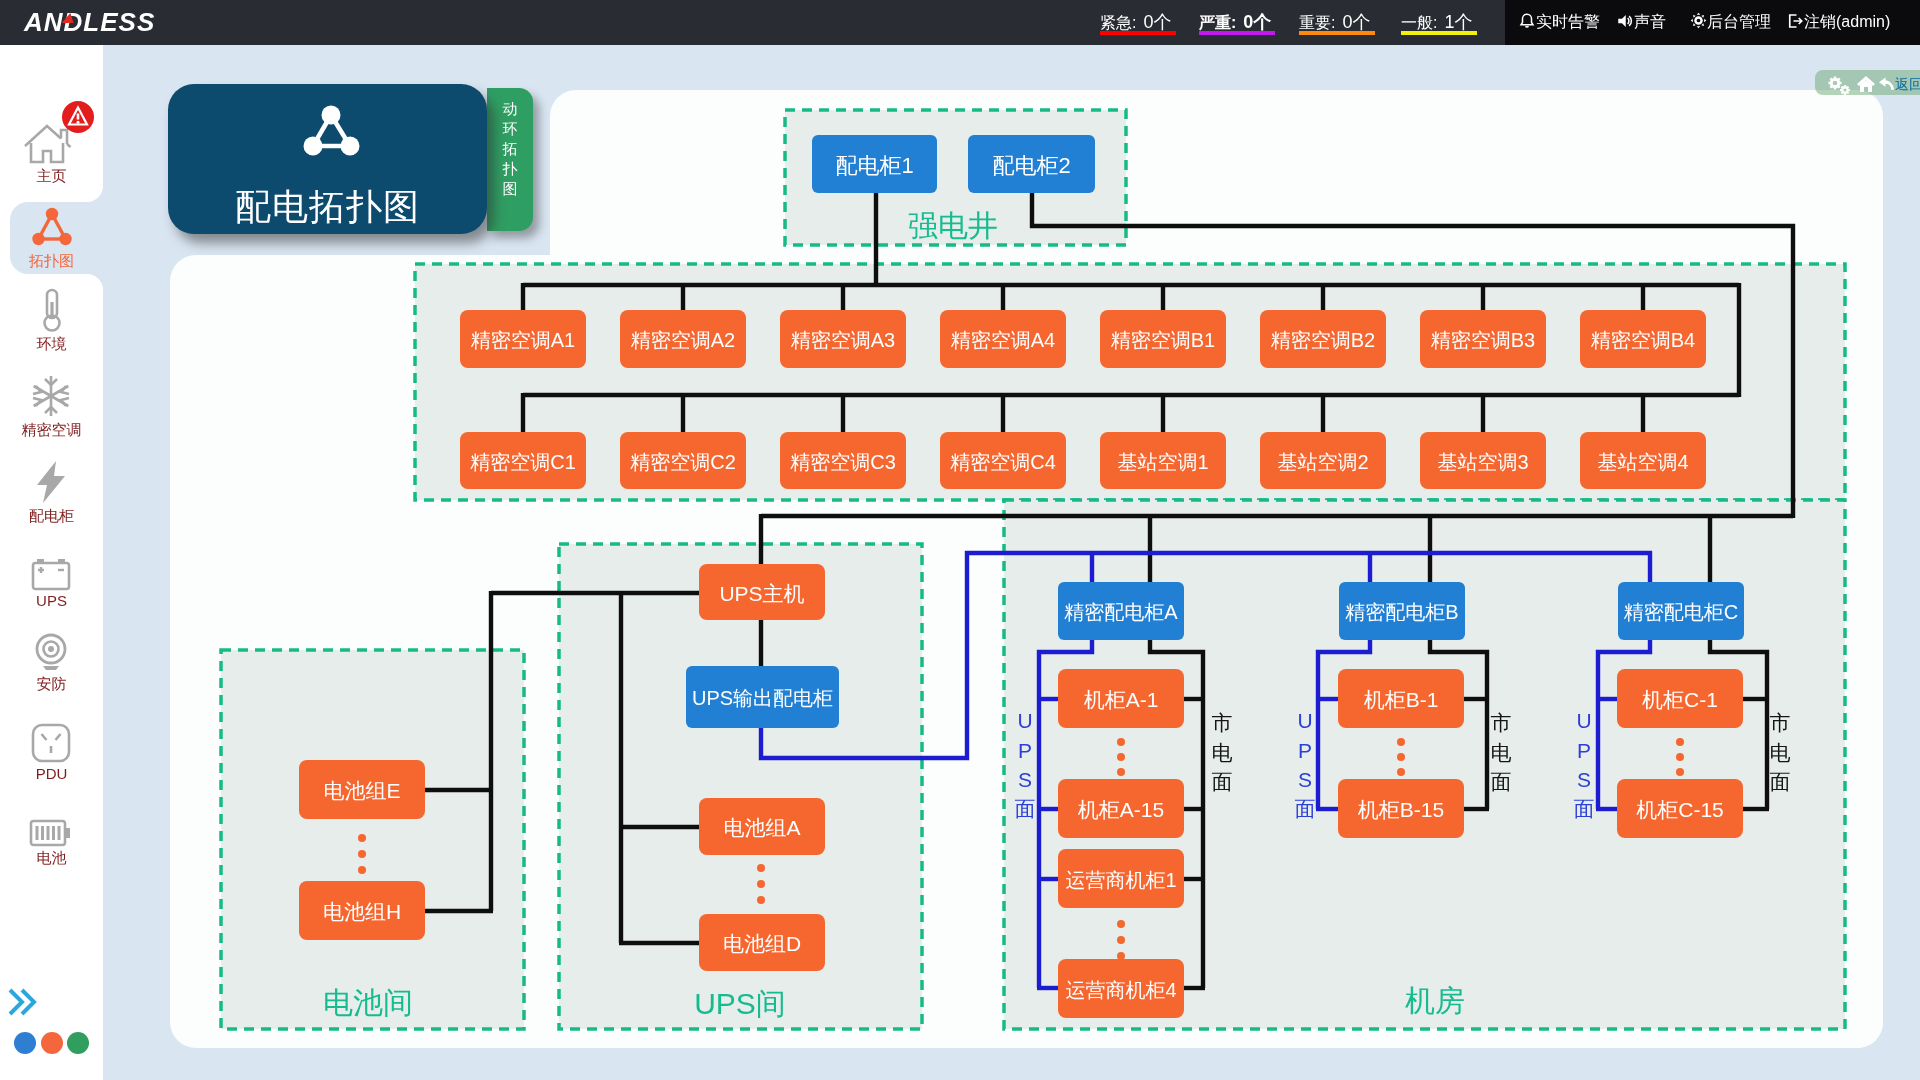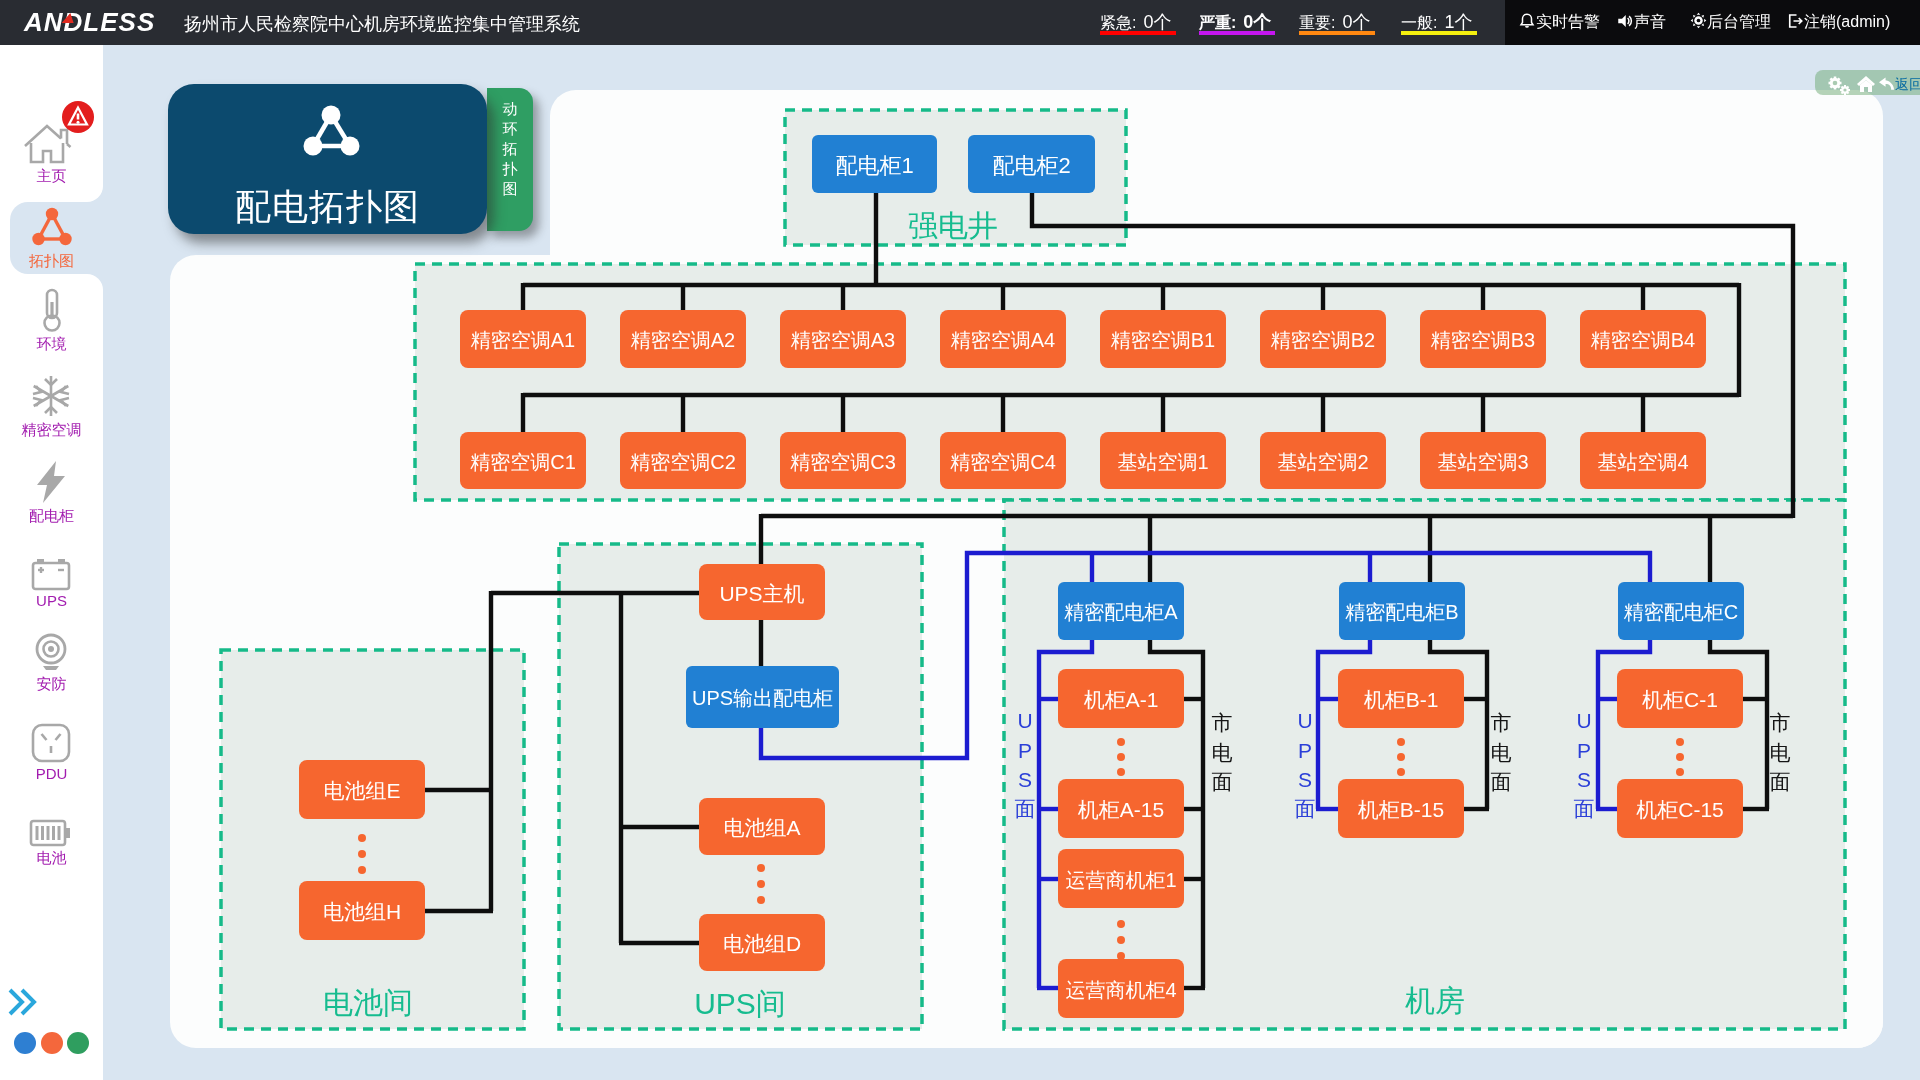--- a/index.html
+++ b/index.html
@@ -6,40 +6,39 @@
 #topbar{position:absolute;left:0;top:0;width:1920px;height:45px;background:#292c32;}
 #tbright{position:absolute;left:1505px;top:0;width:415px;height:45px;background:#0b0b0d;}
 .logo{position:absolute;left:24px;top:7px;font-size:26px;font-weight:bold;font-style:italic;color:#fff;letter-spacing:1px;}
 .logo .red{position:absolute;left:39px;top:6px;width:0;height:0;border-left:6px solid transparent;border-right:6px solid transparent;border-bottom:10px solid #e02a20;transform:skewX(-15deg);}
 .title{position:absolute;left:184px;top:12px;font-size:18px;color:#fff;}
 .cnt{position:absolute;top:10px;font-size:16px;color:#fff;}
 .cnt .ul{position:absolute;left:0;top:21px;height:4px;width:100%;}
 .mitem{position:absolute;top:12px;font-size:16px;color:#fff;white-space:nowrap;}
 #sidebar{position:absolute;left:0;top:45px;width:103px;height:1035px;background:#fff;}
 .ic{position:absolute;}
-.lab{position:absolute;width:103px;text-align:center;font-size:15px;color:#a21caf;}
+.lab{position:absolute;width:103px;text-align:center;font-size:15px;color:#7f1d1d;}
 #seltab{position:absolute;left:10px;top:157px;width:93px;height:72px;background:#d9e5f1;border-radius:18px 0 0 18px;}
 .invc{position:absolute;left:87px;width:16px;height:16px;background:#d9e5f1;}
 .invc i{position:absolute;left:0;top:0;width:16px;height:16px;background:#fff;display:block;}
 #panelA{position:absolute;left:550px;top:90px;width:1333px;height:958px;background:#fcfdfd;border-radius:26px;}
 #panelB{position:absolute;left:170px;top:255px;width:1713px;height:793px;background:#fcfdfd;border-radius:26px;}
 #gtab{position:absolute;left:487px;top:88px;width:46px;height:143px;background:#2f9e63;border-radius:0 14px 14px 0;box-shadow:6px 7px 10px rgba(40,40,40,0.4);}
 #gtab div{margin:11px auto 0;width:17px;font-size:15px;color:#fff;line-height:20px;text-align:center;}
 #hdrbtn{position:absolute;left:168px;top:84px;width:319px;height:150px;background:#0c4a6e;border-radius:26px;box-shadow:7px 9px 12px rgba(45,45,45,0.5);}
 #hdrbtn .cap{position:absolute;left:0;top:99px;width:100%;text-align:center;font-size:36px;color:#fff;font-weight:500;letter-spacing:1px;}
 #pill{position:absolute;left:1815px;top:70px;width:105px;height:25px;background:rgba(110,170,115,0.5);border-radius:8px 0 0 8px;color:#0369a1;}
 #diagram{position:absolute;left:0;top:0;}
 #colbtn{position:absolute;left:6px;top:986px;}
 .dotb{position:absolute;border-radius:50%;width:22px;height:22px;top:1032px;}
 </style></head>
 <body>
 <div id="topbar">
   <div id="tbright"></div>
   <div class="logo">ANDLESS<span class="red"></span></div>
-  <div class="title">扬州市人民检察院中心机房环境监控集中管理系统</div>
   <div class="cnt" style="left:1100px;width:76px;">紧急:<span style="font-size:18px;margin-left:7px;">0个</span><span class="ul" style="background:#ff0000;"></span></div>
   <div class="cnt" style="left:1199px;width:76px;font-weight:bold;">严重:<span style="font-size:18px;margin-left:7px;">0个</span><span class="ul" style="background:#c416ef;"></span></div>
   <div class="cnt" style="left:1299px;width:76px;">重要:<span style="font-size:18px;margin-left:7px;">0个</span><span class="ul" style="background:#ff8811;"></span></div>
   <div class="cnt" style="left:1401px;width:76px;">一般:<span style="font-size:18px;margin-left:7px;">1个</span><span class="ul" style="background:#f3ef0f;"></span></div>
 </div>
 
 <div class="mitem" style="left:1518px;">
 <svg width="18" height="18" viewBox="0 0 24 24" fill="none" stroke="#fff" stroke-width="2" style="vertical-align:-3px;">
       <path d="M12 3 C8 3 6 6 6 9 V14 L4 17 H20 L18 14 V9 C18 6 16 3 12 3 Z"></path>
       <path d="M10 19 a2.5 2.5 0 0 0 4 0"></path>

